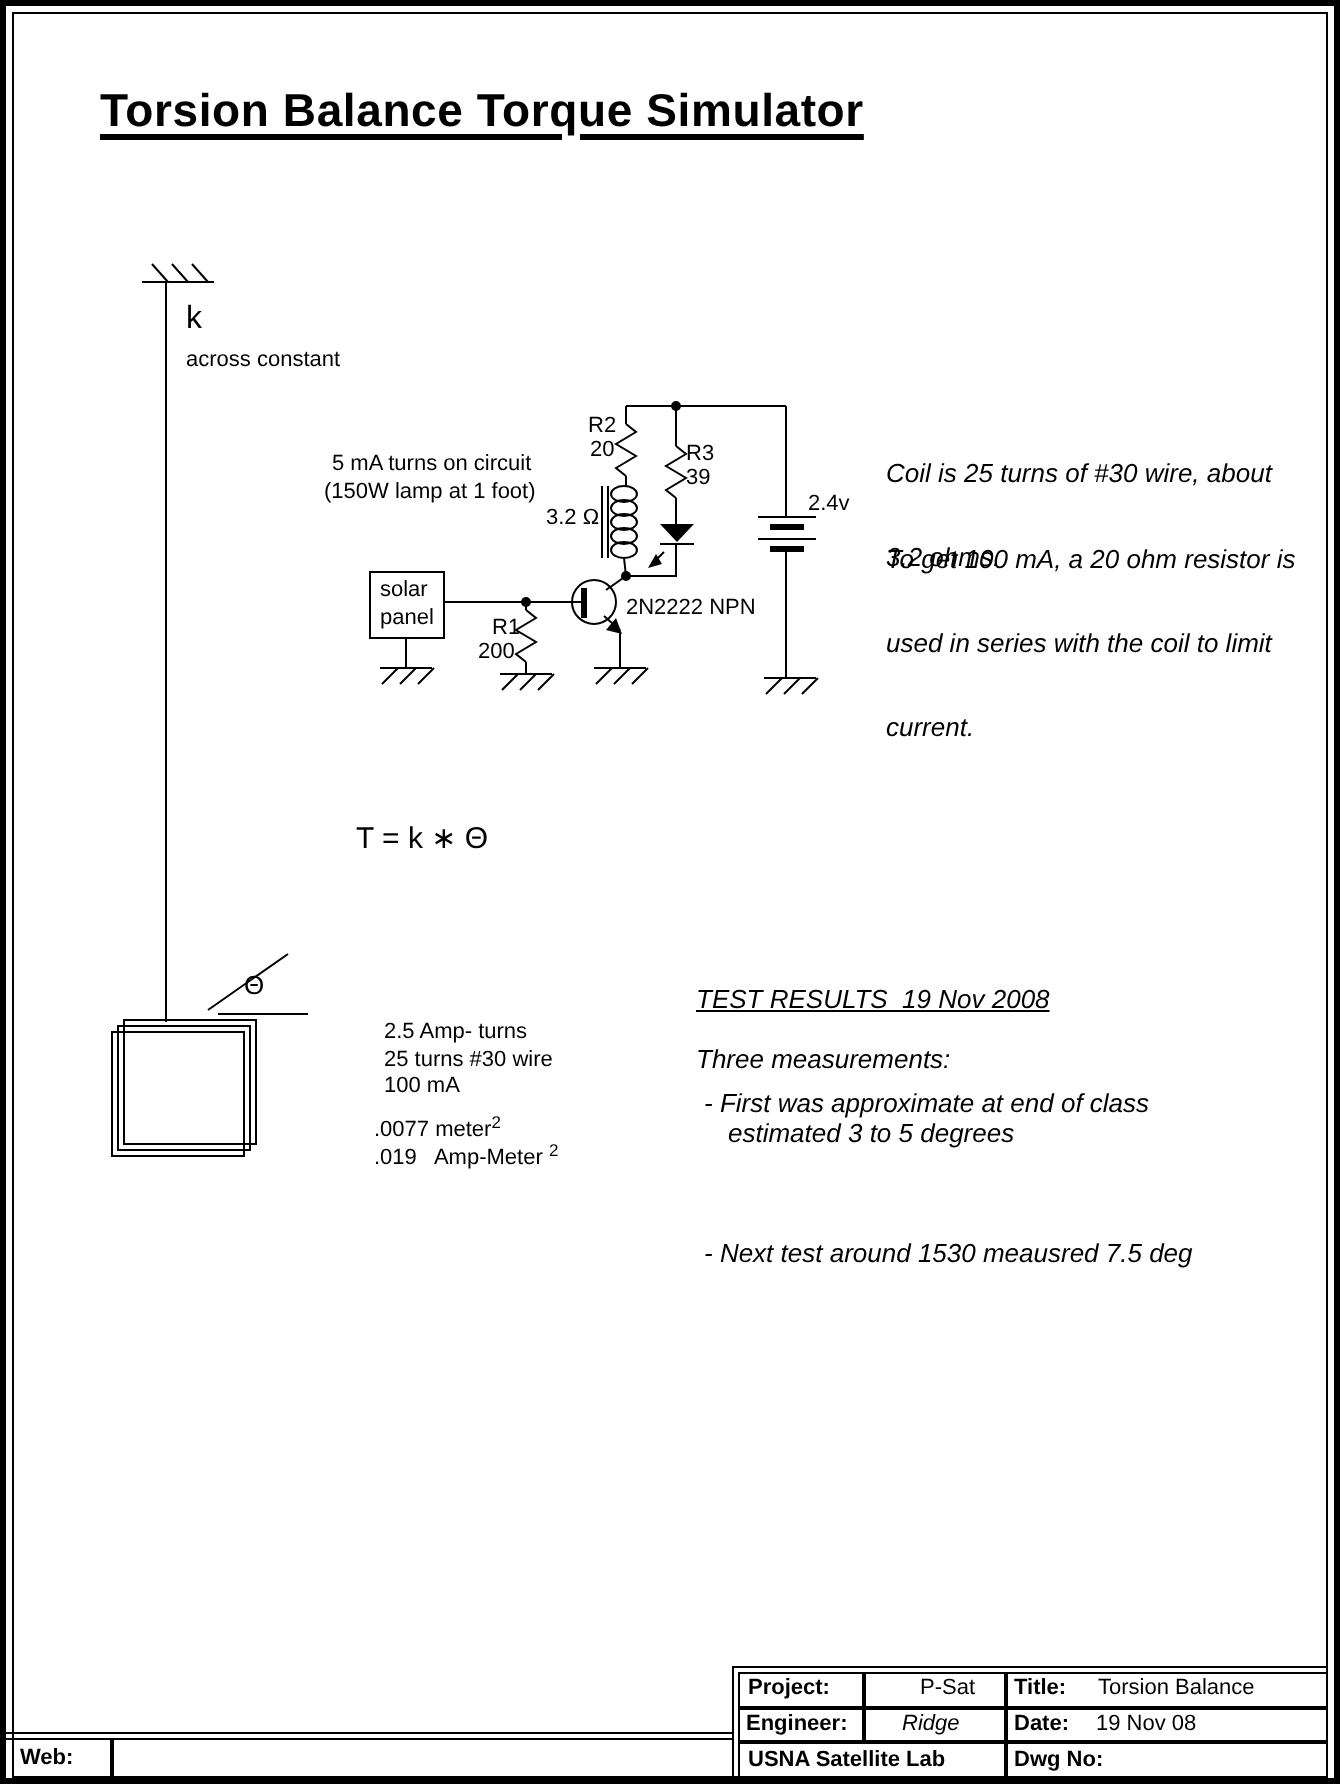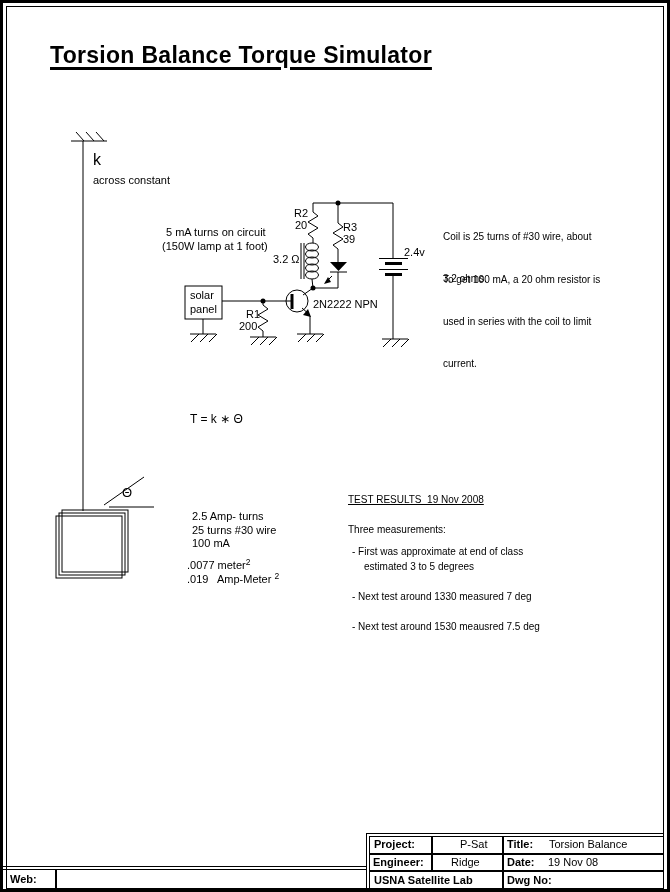--- a/index.html
+++ b/index.html
@@ -1,21 +1,21 @@
 <!DOCTYPE html>
 <html><head>
 <meta charset="utf-8">
 <style>
   html,body{margin:0;padding:0;background:#fff;}
   .page{position:relative;width:670px;height:892px;background:#fff;color:#000;
         font-family:"Liberation Sans","DejaVu Sans",sans-serif;overflow:hidden;}
   .outer-border{position:absolute;inset:0;border:3px solid #000;pointer-events:none;}
   .inner-border{position:absolute;top:6px;left:6px;right:6px;bottom:3px;border:1px solid #000;pointer-events:none;}
   .t{position:absolute;font-size:11px;line-height:13px;white-space:pre;}
-  .t12{font-size:10px;line-height:14px;}
+  .t12{font-size:13px;line-height:14px;font-style:italic;}
   .b{font-weight:bold;}
   .u{text-decoration:underline;}
   .sup{font-size:8.5px;position:relative;top:-4px;}
   .hl{position:absolute;background:#000;height:1px;}
   .vl{position:absolute;background:#000;width:1px;}
   h1.page-title{position:absolute;left:50px;top:42px;margin:0;font-size:23px;font-weight:bold;
       text-decoration:underline;text-decoration-thickness:3px;text-underline-offset:4px;letter-spacing:.3px;}
   svg.schem{position:absolute;left:0;top:0;}
   .para div{line-height:14px;}
 </style>
@@ -141,35 +141,34 @@
   <div class="t t12 para" style="left:443px;top:202px;">
     <div>Coil is 25 turns of #30 wire, about</div>
     <div>3.2 ohms.</div>
   </div>
   <div class="t t12 para" style="left:443px;top:245px;">
     <div>To get 100 mA, a 20 ohm resistor is</div>
     <div>used in series with the coil to limit</div>
     <div>current.</div>
   </div>
 
-  <div class="t" style="left:190px;top:413px;font-size:12px;">T = k ∗ Θ</div>
+  <div class="t" style="left:178px;top:413px;font-size:15px;">T = k ∗ Θ</div>
 
   <div class="t" style="left:122px;top:486px;font-size:13px;">Θ</div>
 
   <div class="t" style="left:192px;top:510px;text-align:right;">2.5 Amp- turns</div>
   <div class="t" style="left:192px;top:524px;">25 turns #30 wire</div>
   <div class="t" style="left:192px;top:537px;">100 mA</div>
   <div class="t" style="left:187px;top:559px;"><span>.0077 meter</span><span class="sup">2</span></div>
   <div class="t" style="left:187px;top:573px;"><span>.019   Amp-Meter </span><span class="sup">2</span></div>
 
   <div class="t t12 u b" style="left:348px;top:493px;font-weight:normal;">TEST RESULTS  19 Nov 2008</div>
   <div class="t t12" style="left:348px;top:523px;">Three measurements:</div>
   <div class="t t12" style="left:352px;top:545px;">- First was approximate at end of class</div>
   <div class="t t12" style="left:364px;top:560px;">estimated 3 to 5 degrees</div>
-  <div class="t t12" style="left:352px;top:590px;">- Next test around 1330 measured 7 deg</div>
   <div class="t t12" style="left:352px;top:620px;">- Next test around 1530 meausred 7.5 deg</div>
 
   <div>
     <div class="hl" style="left:366px;top:833px;width:298px;"></div>
     <div class="hl" style="left:369px;top:836px;width:295px;"></div>
     <div class="vl" style="left:366px;top:833px;height:56px;"></div>
     <div class="vl" style="left:369px;top:836px;height:53px;"></div>
     <div class="hl" style="left:369px;top:853px;width:295px;height:2px;"></div>
     <div class="hl" style="left:369px;top:870px;width:295px;height:2px;"></div>
     <div class="vl" style="left:431px;top:836px;height:34px;width:2px;"></div>
@@ -177,19 +176,19 @@
     <div class="hl" style="left:3px;top:866px;width:363px;"></div>
     <div class="hl" style="left:3px;top:869px;width:363px;"></div>
     <div class="vl" style="left:55px;top:869px;height:20px;width:2px;"></div>
   </div>
 
   <div class="t b" style="left:374px;top:838px;">Project:</div>
   <div class="t" style="left:448px;top:838px;padding-left:12px;">P-Sat</div>
   <div class="t b" style="left:507px;top:838px;">Title:</div>
   <div class="t" style="left:549px;top:838px;">Torsion Balance</div>
   <div class="t b" style="left:373px;top:856px;">Engineer:</div>
-  <div class="t" style="left:451px;top:856px;">Ridge</div>
+  <div class="t" style="left:451px;top:856px;font-style:italic;">Ridge</div>
   <div class="t b" style="left:507px;top:856px;">Date:</div>
   <div class="t" style="left:548px;top:856px;">19 Nov 08</div>
   <div class="t b" style="left:374px;top:874px;">USNA Satellite Lab</div>
   <div class="t b" style="left:507px;top:874px;">Dwg No:</div>
   <div class="t b" style="left:10px;top:873px;">Web:</div>
 </div>
 
 </body></html>

